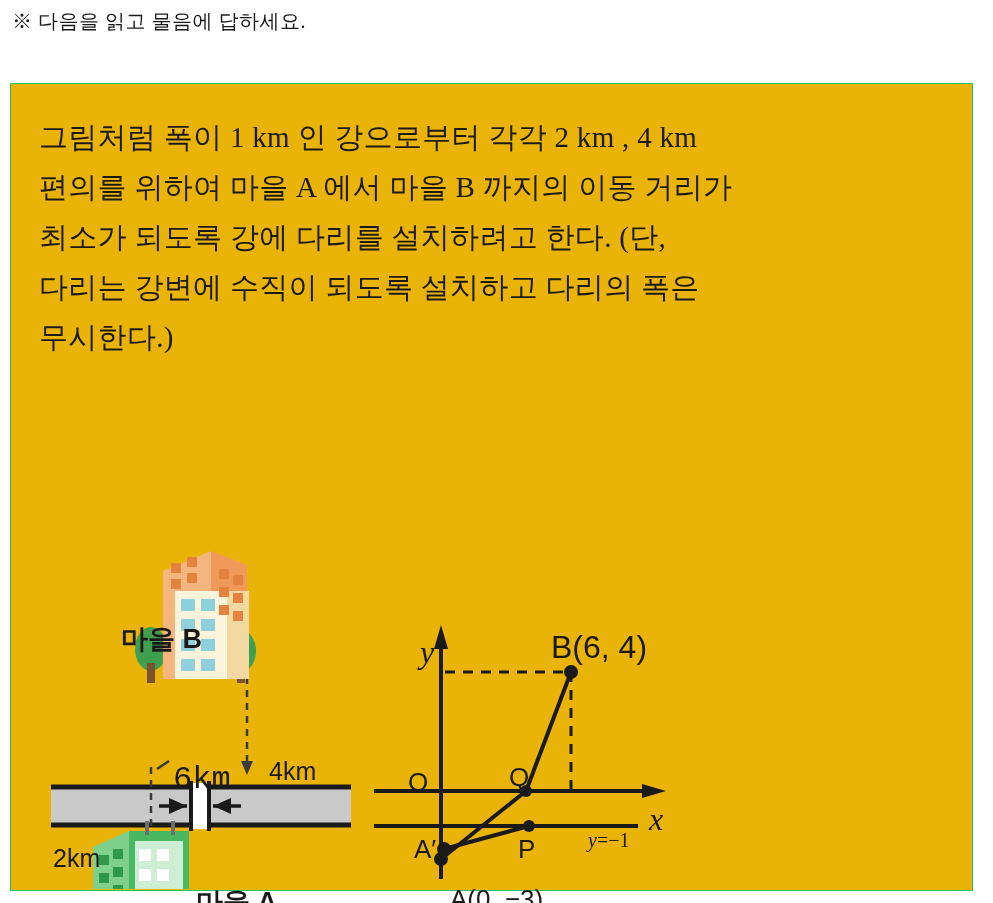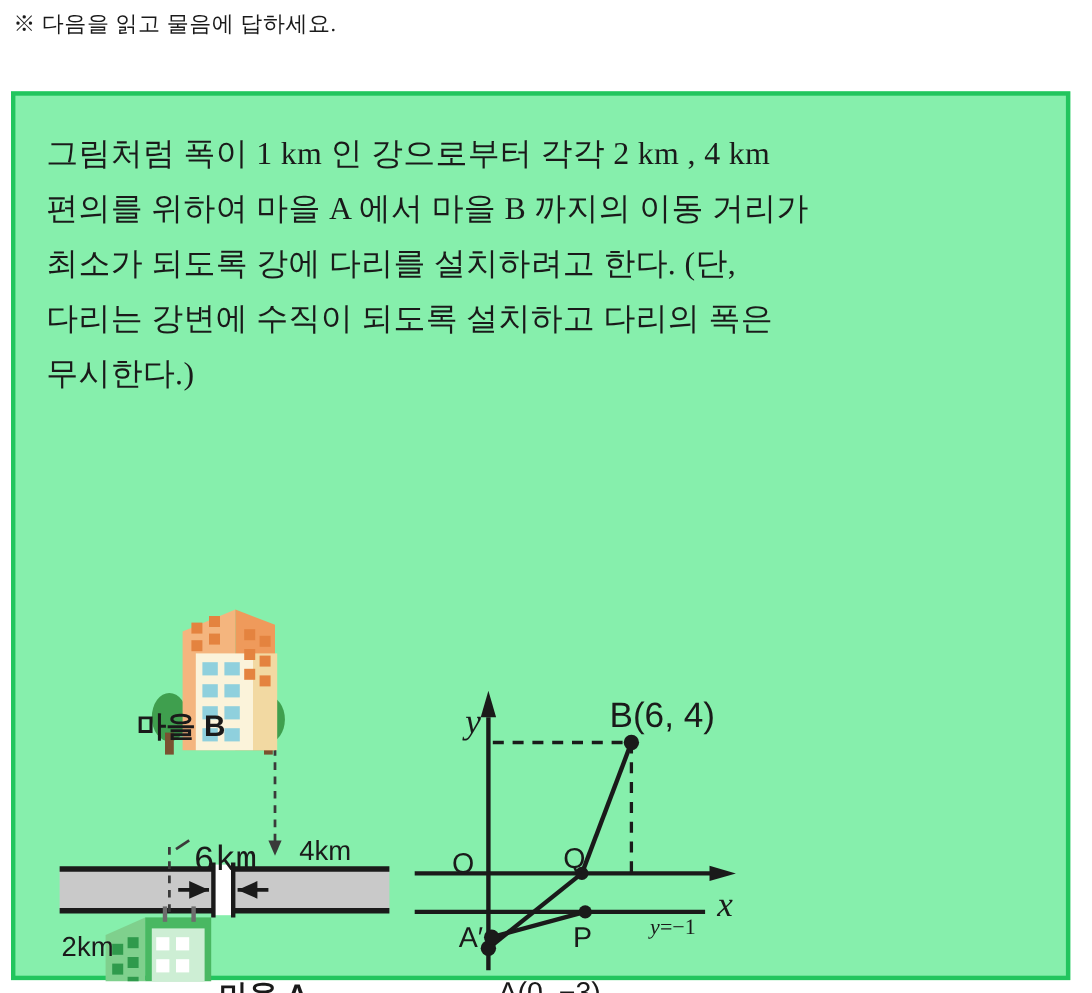--- a/index.html
+++ b/index.html
@@ -27,23 +27,23 @@
     font-size: 20px;
     letter-spacing: 0.5px;
     white-space: nowrap;
   }
   .problem-box {
     position: absolute;
     left: 10px;
     top: 83px;
     width: 963px;
     height: 808px;
-    border: 4px solid #22c55e;
+    border: 1px solid #22c55e;
     box-sizing: border-box;
-    background: #86efac;
+    background: #eab308;
   }
   .problem-text {
     position: absolute;
     left: 28px;
     top: 28px;
     width: 910px;
     font-size: 29px;
     line-height: 50px;
     letter-spacing: 0.3px;
   }
@@ -61,21 +61,21 @@
   .left-fig {
     position: absolute;
     left: 40px;
     top: 0;
     width: 340px;
     height: 360px;
   }
   .label-b {
     position: absolute;
     left: 70px;
-    top: 110px;
+    top: 92px;
     font-size: 27px;
     font-family: "Liberation Sans", sans-serif;
     font-weight: 600;
   }
   .label-a {
     position: absolute;
     left: 145px;
     top: 355px;
     font-size: 27px;
     font-family: "Liberation Sans", sans-serif;

